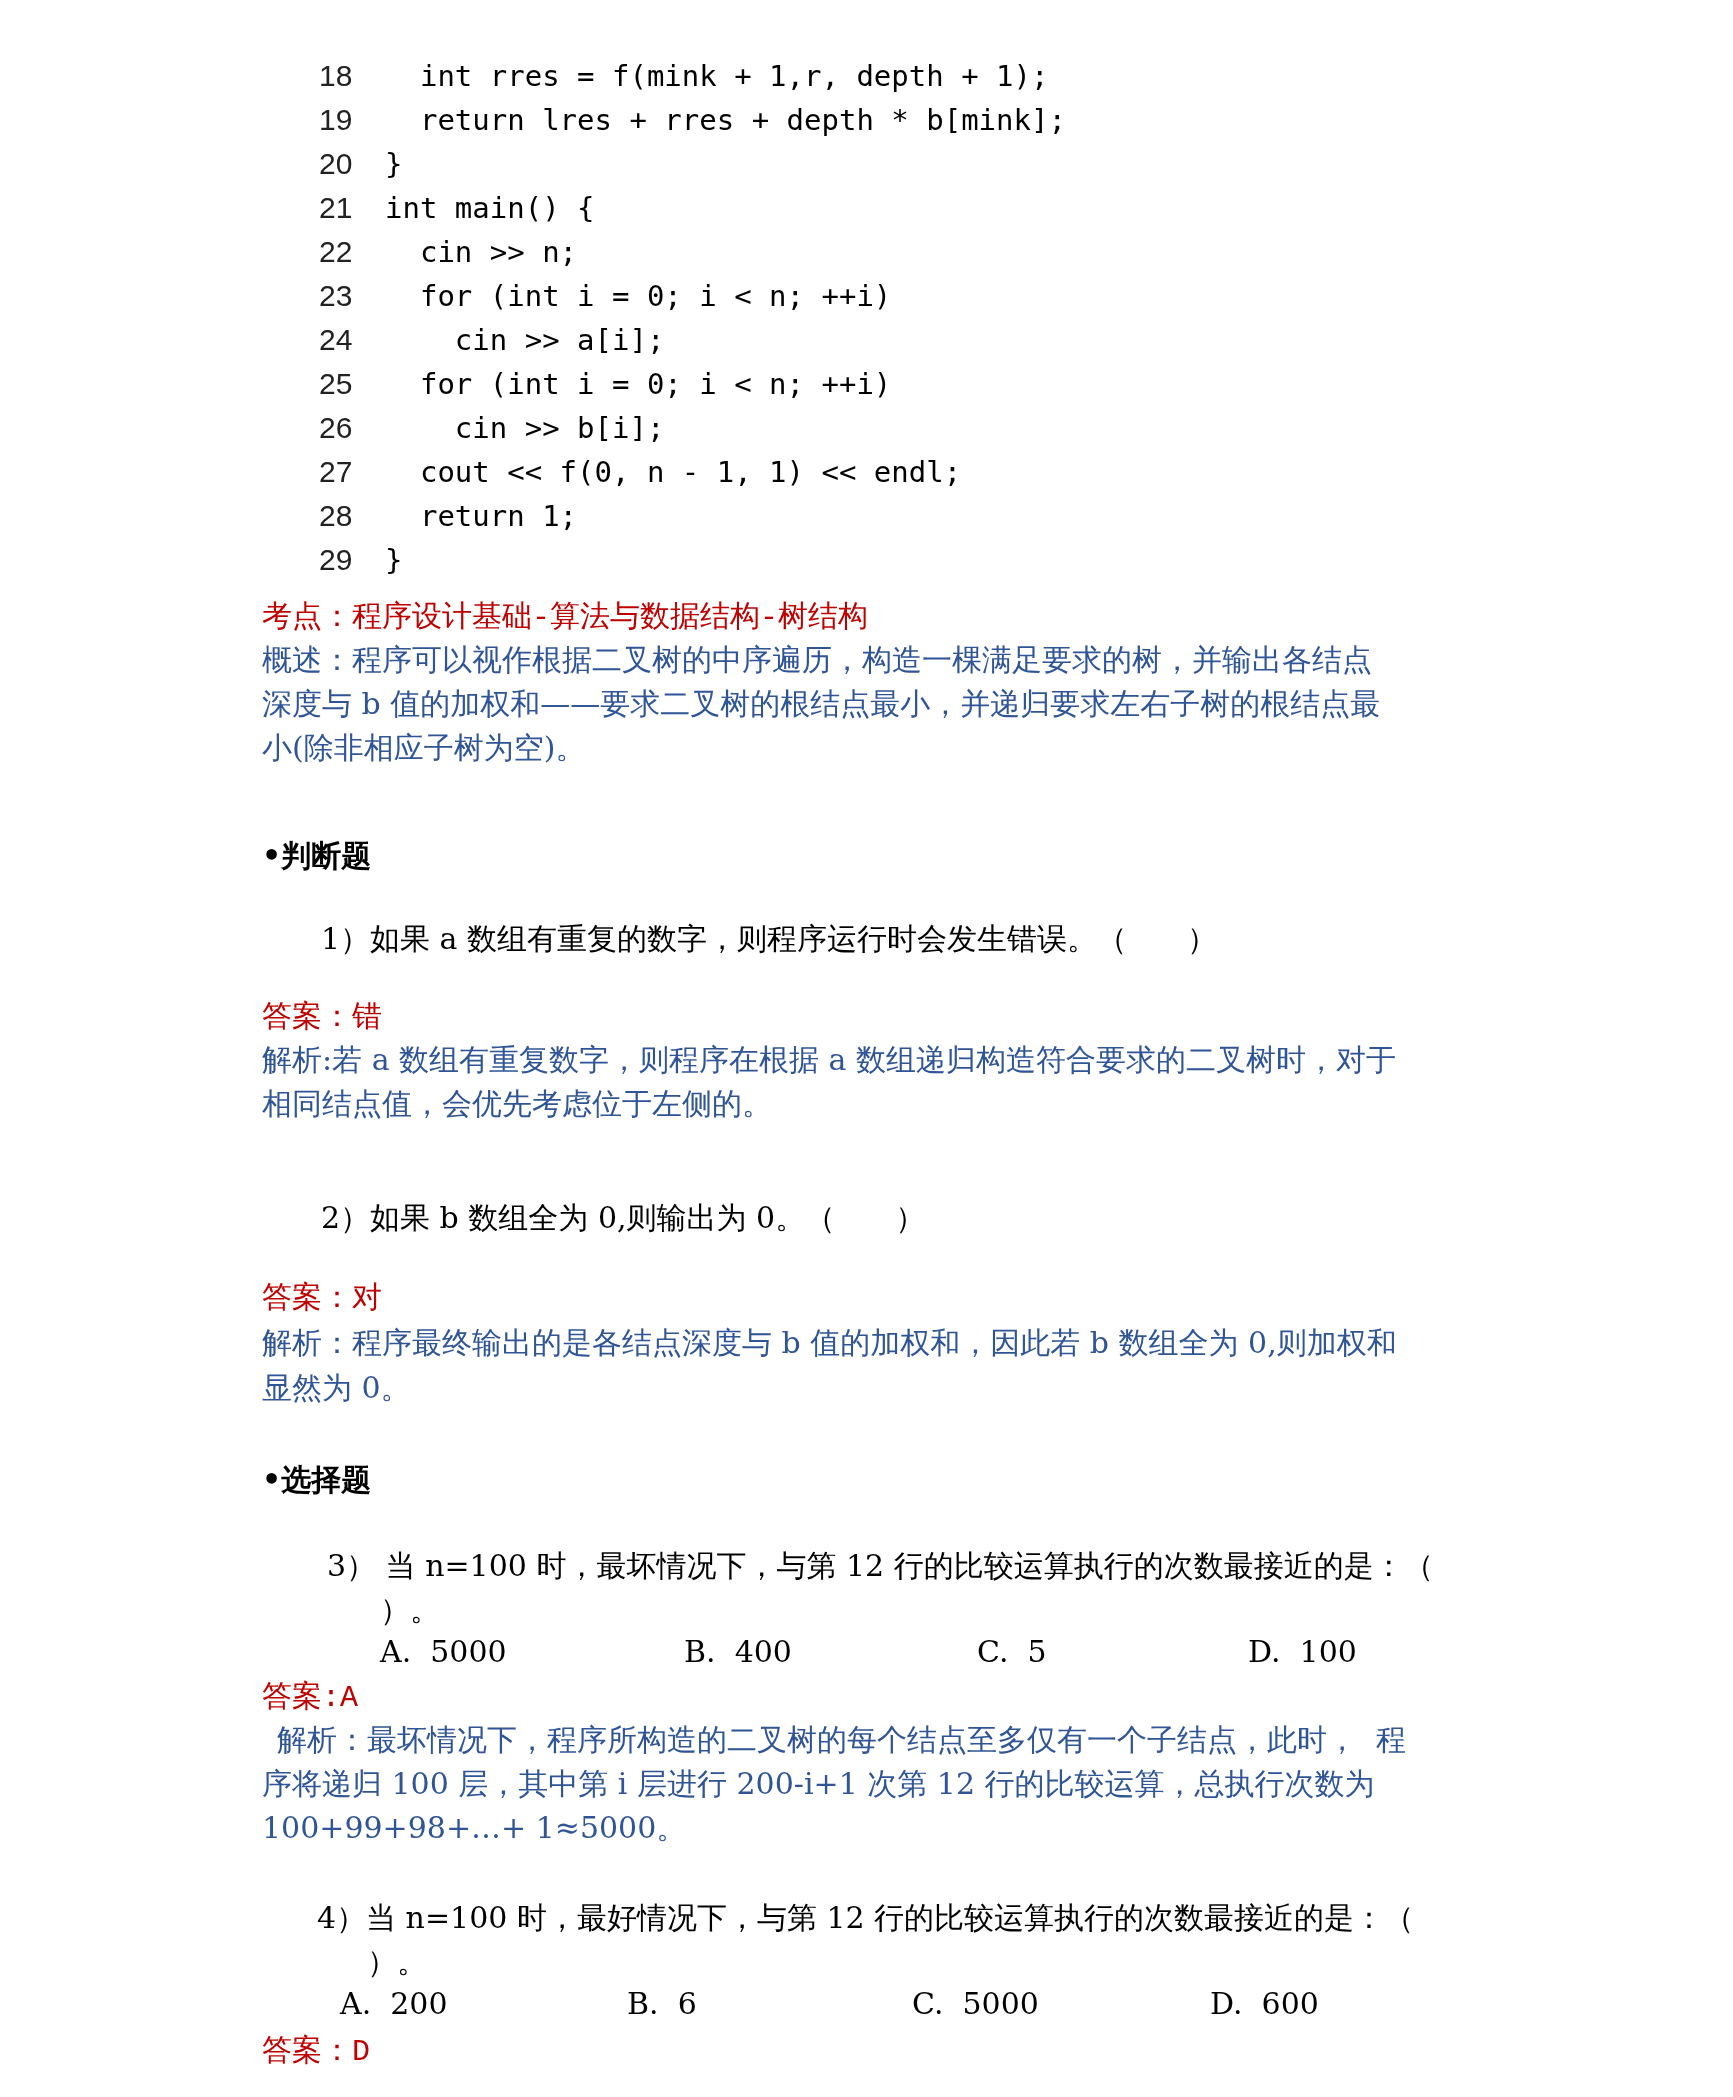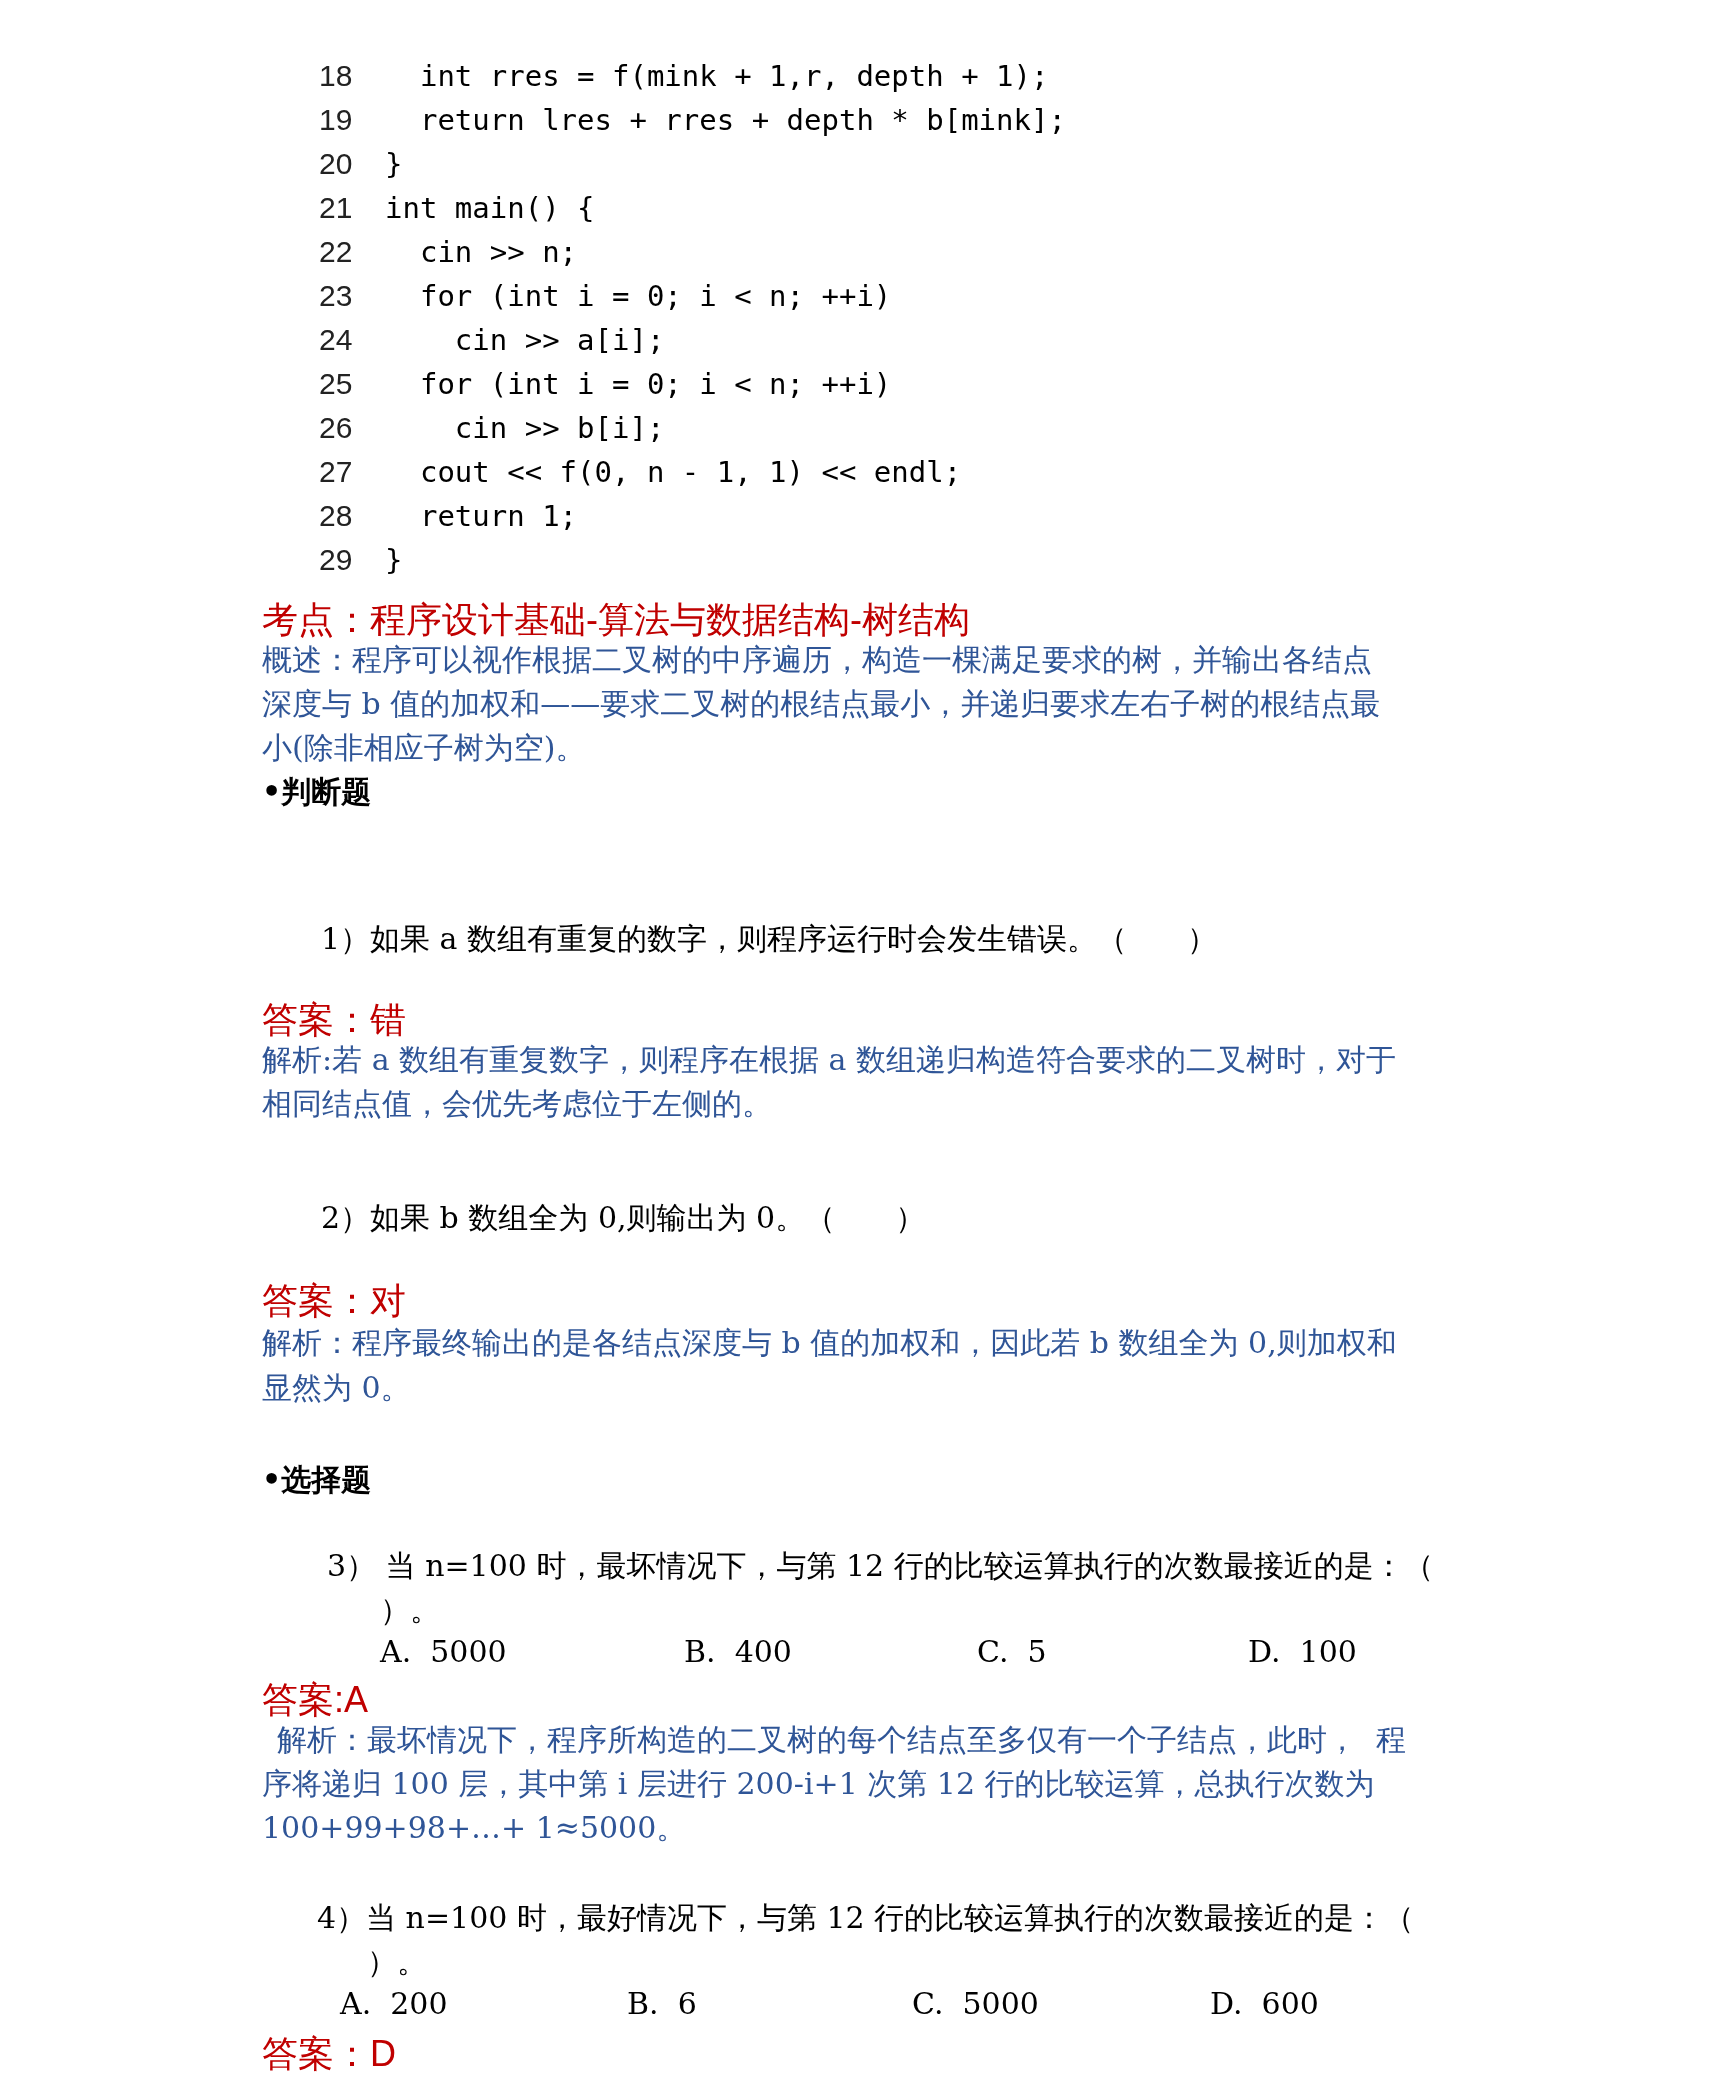--- a/index.html
+++ b/index.html
@@ -1,20 +1,20 @@
 <!DOCTYPE html>
 <html style="font-size:6.7px"><head>
 <meta charset="utf-8">
 <style>
   html, body { margin:0; padding:0; background:#ffffff; }
   body { width:1733px; height:2453px; position:relative; overflow:hidden; }
   .abs { position:absolute; white-space:pre; }
   .ln { font-family:Liberation Sans, sans-serif; font-size:30px; color:#222; }
   .code { font-family:"DejaVu Sans Mono","Liberation Mono",monospace; font-size:29px; color:#000;text-align:center; }
-  .red { font-family:Liberation Sans, sans-serif; font-size:36px; color:#C00000; }
+  .red { font-family:Liberation Mono, monospace; font-size:30px; color:#C00000; }
   .blue { font-family:"DejaVu Serif","Liberation Serif",serif; font-size:30px; color:#2F5597; }
   .body { font-family:"DejaVu Serif","Liberation Serif",serif; font-size:30px; color:#000; }
   .head { font-family:"DejaVu Sans","Liberation Sans",sans-serif; font-size:30px; font-weight:bold; color:#000; }
 </style>
 </head>
 <body>
 
 <div>
   <span class="abs ln" style="left:319px;top:59px">18</span>
   <span class="abs code" style="left:385px;top:59px">  int rres = f(mink + 1,r, depth + 1);</span>
@@ -53,21 +53,21 @@
   <span class="abs code" style="left:385px;top:543px">}</span>
 </div>
 
 <div>
   <span class="abs red" style="left:262px;top:596px">考点：程序设计基础-算法与数据结构-树结构</span>
   <span class="abs blue" style="left:262px;top:640px">概述：程序可以视作根据二叉树的中序遍历，构造一棵满足要求的树，并输出各结点</span>
   <span class="abs blue" style="left:262px;top:684px">深度与 b 值的加权和——要求二叉树的根结点最小，并递归要求左右子树的根结点最</span>
   <span class="abs blue" style="left:262px;top:728px">小(除非相应子树为空)。</span>
 </div>
 
-<span class="abs head" style="left:262px;top:772px">•判断题</span>
+<span class="abs head" style="left:262px;top:836px">•判断题</span>
 
 <div>
   <span class="abs body" style="left:321px;top:919px">1）如果 a 数组有重复的数字，则程序运行时会发生错误。（　　）</span>
   <span class="abs red" style="left:262px;top:996px">答案：错</span>
   <span class="abs blue" style="left:262px;top:1040px">解析:若 a 数组有重复数字，则程序在根据 a 数组递归构造符合要求的二叉树时，对于</span>
   <span class="abs blue" style="left:262px;top:1084px">相同结点值，会优先考虑位于左侧的。</span>
 </div>
 
 <div>
   <span class="abs body" style="left:321px;top:1198px">2）如果 b 数组全为 0,则输出为 0。（　　）</span>

